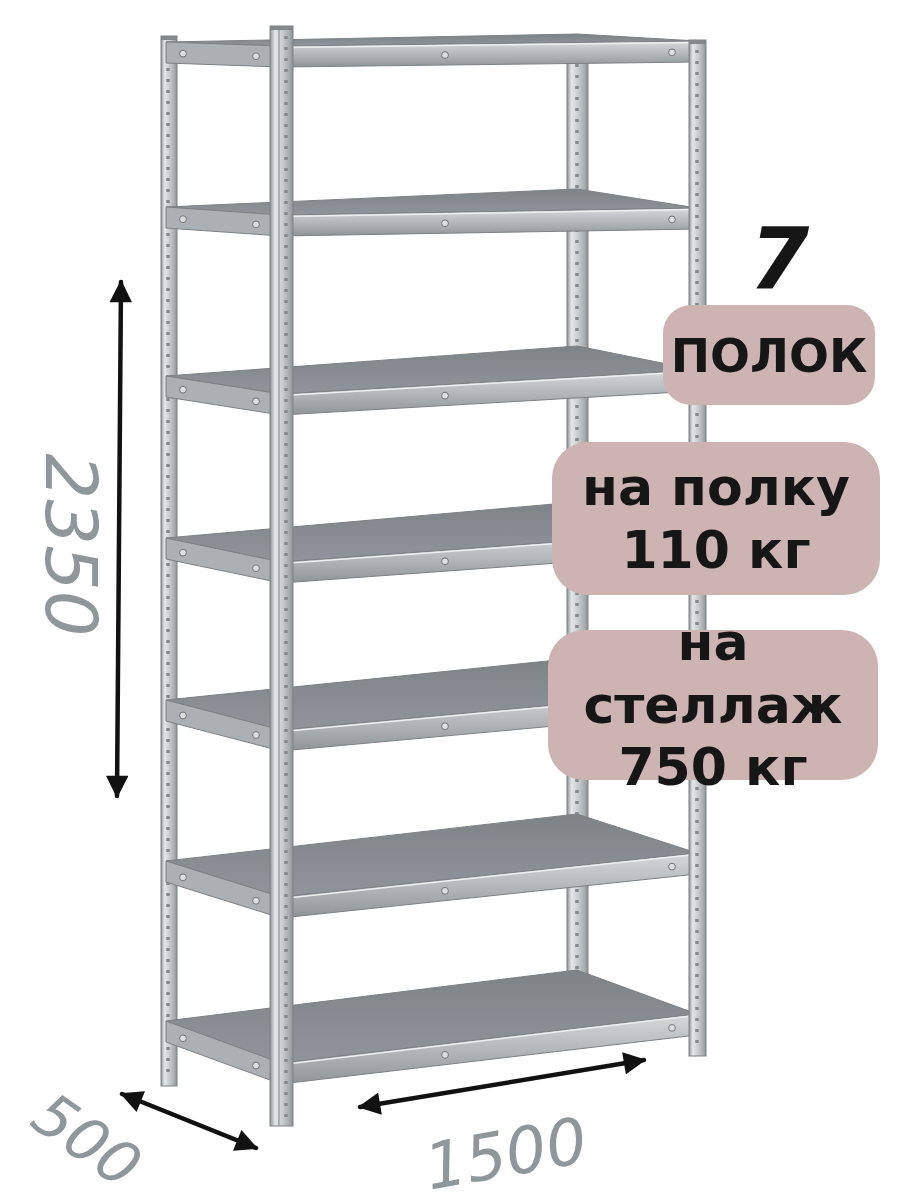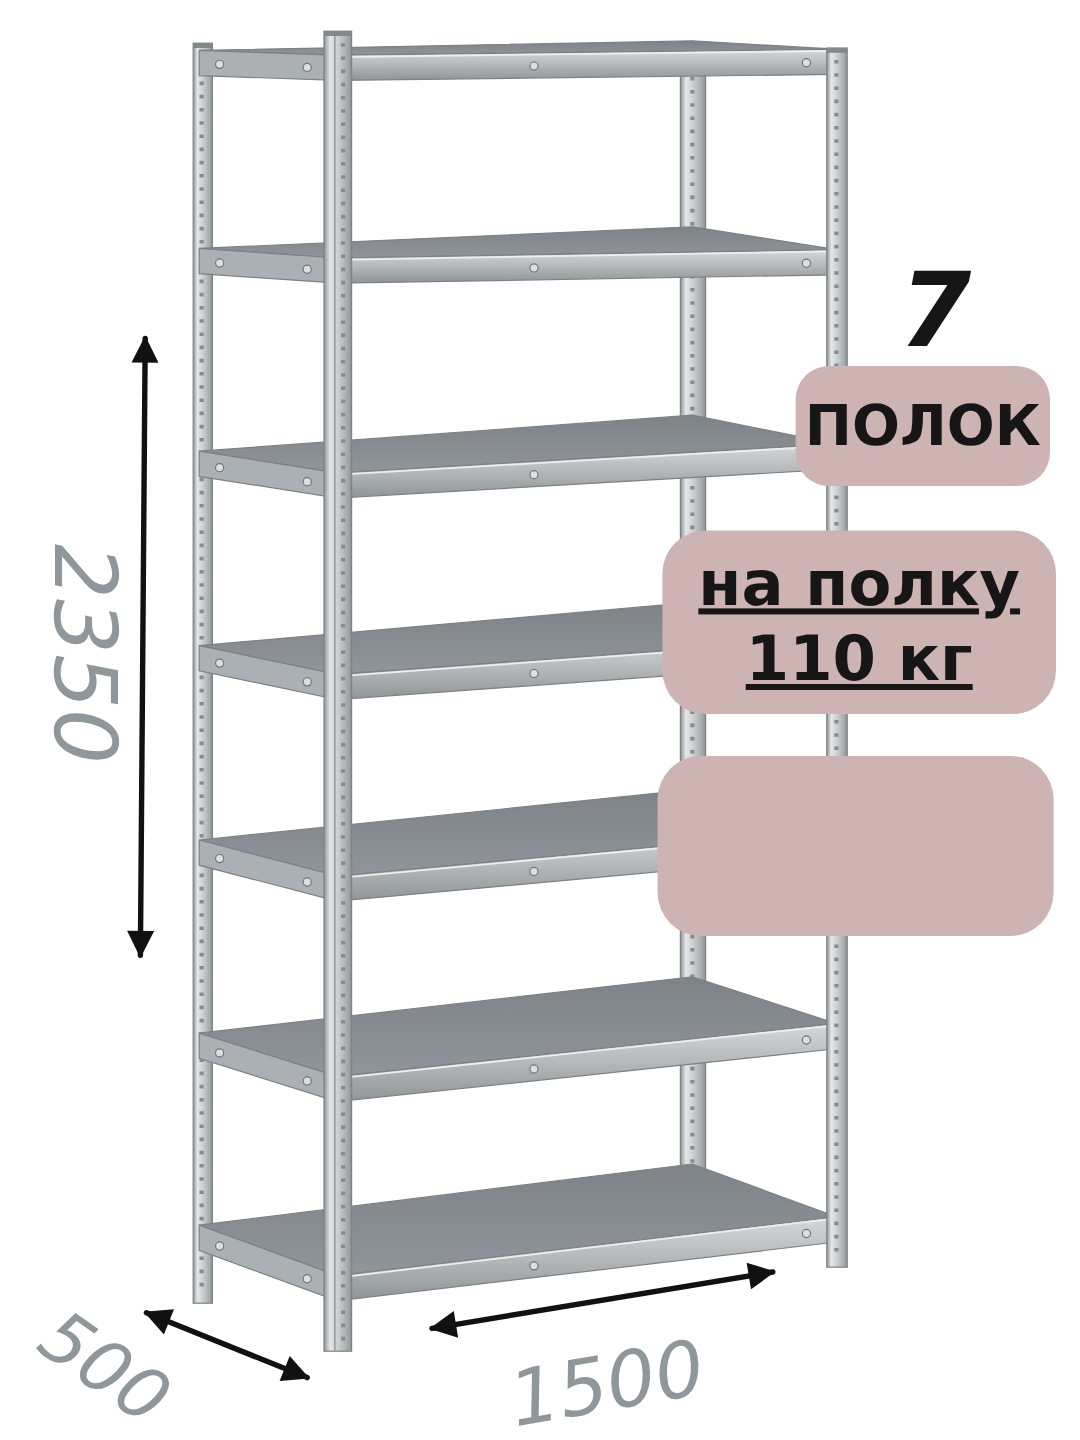--- a/index.html
+++ b/index.html
@@ -6,21 +6,21 @@
   .stage{
     position:relative;width:900px;height:1200px;background:#ffffff;overflow:hidden;
     font-family:"DejaVu Sans","Liberation Sans",sans-serif;
   }
   .rack-svg{position:absolute;left:0;top:0;}
   .badge{
     position:absolute;display:flex;flex-direction:column;align-items:center;justify-content:center;
     font-weight:bold;text-align:center;
   }
   .badge-shelfcount{left:663px;top:305px;width:212px;height:100px;border-radius:28px;font-size:47px;}
-  .badge-pershelf{left:552px;top:442px;width:328px;height:153px;border-radius:36px;font-size:52px;line-height:1.2;text-decoration:underline;}
+  .badge-pershelf{left:552px;top:442px;width:328px;height:153px;border-radius:36px;font-size:52px;line-height:1.2;}
   .badge-perrack{left:548px;top:630px;width:330px;height:150px;border-radius:36px;font-size:52px;line-height:1.2;}
   .seven{
     position:absolute;left:722px;top:212px;width:115px;height:95px;line-height:95px;
     font-size:86px;font-weight:bold;font-style:italic;text-align:center;
   }
   .dim{position:absolute;font-style:italic;text-align:center;}
   .dim-height{left:-49px;top:505px;width:240px;height:80px;line-height:80px;font-size:72px;transform:rotate(90deg);}
   .dim-width{left:376px;top:1114px;width:260px;height:80px;line-height:80px;font-size:64px;transform:rotate(-10deg);}
   .dim-depth{left:-3px;top:1103px;width:180px;height:74px;line-height:74px;font-size:60px;transform:rotate(35deg);}
 </style>
@@ -157,19 +157,21 @@
   <div class="badge badge-shelfcount" style="background: rgb(205, 179, 178); color: rgb(22, 22, 22);">
     <span>ПОЛОК</span>
   </div>
 
   <div class="badge badge-pershelf" style="background: rgb(205, 179, 178); color: rgb(22, 22, 22);">
     <span>на полку</span>
     <span>110 кг</span>
   </div>
 
   <div class="badge badge-perrack" style="background: rgb(205, 179, 178); color: rgb(22, 22, 22);">
+    <span>на стеллаж</span>
+    <span>750 кг</span>
   </div>
 
   <div class="dim dim-height" style="color: rgb(143, 151, 155);">2350</div>
   <div class="dim dim-width" style="color: rgb(143, 151, 155);">1500</div>
   <div class="dim dim-depth" style="color: rgb(143, 151, 155);">500</div>
 
 </div>
 
 </body></html>

